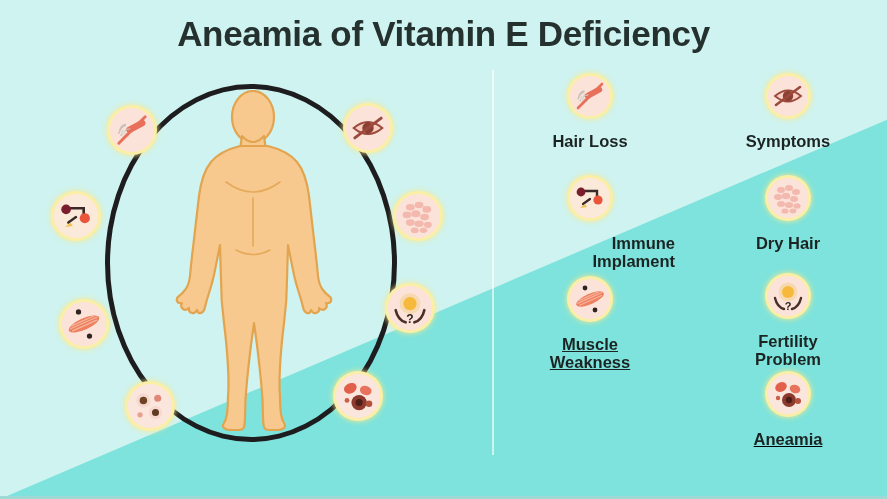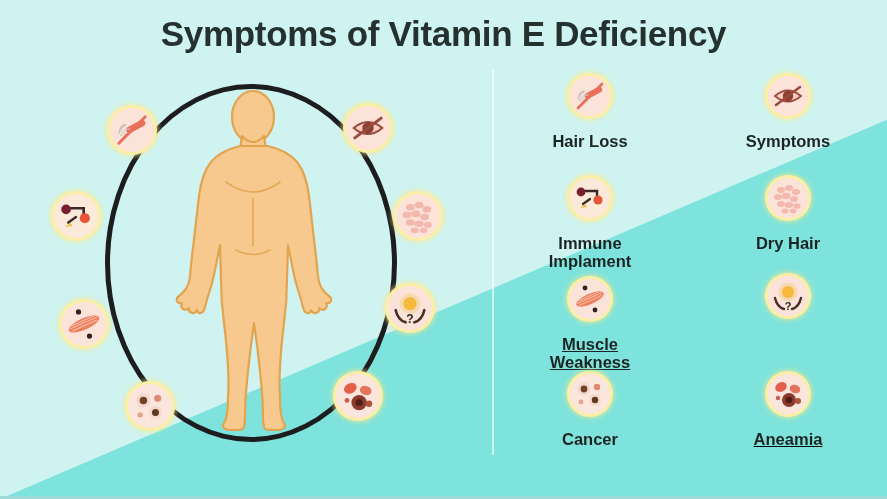--- a/index.html
+++ b/index.html
@@ -126,21 +126,21 @@
 </style>
 </head>
 <body>
 
 <div id="infographic">
 
   <div class="bg-base"></div>
   <div class="bg-diag"></div>
   <div class="bg-bottom-edge"></div>
 
-  <div class="title">Symptoms of Vitamin E Deficiency</div>
+  <div class="title">Aneamia of Vitamin E Deficiency</div>
 
   <div class="divider"></div>
 
   <div class="wheel">
     <div class="ring"></div>
 
     <svg class="figure" viewBox="0 0 170 352">
       <g fill="#F7C98F" stroke="#E2A44F" stroke-width="2.2" stroke-linejoin="round">
 
         <ellipse cx="85" cy="27" rx="21" ry="26"></ellipse>
@@ -389,21 +389,21 @@
             <g>
           <circle cx="20" cy="20" r="20" fill="#FBE9D9"></circle>
           <path d="M12 13 H27 V22" fill="none" stroke="#3B2B28" stroke-width="2.4" stroke-linecap="round"></path>
           <path d="M13 26 l7 -5" stroke="#3B2B28" stroke-width="2.2" stroke-linecap="round"></path>
           <circle cx="11" cy="14" r="4.4" fill="#7A1E2E"></circle>
           <circle cx="28" cy="22" r="4.6" fill="#E8553A"></circle>
           <path d="M10 30 l5 -4 l2 3 z" fill="#F2C14E"></path>
         </g>
           </svg>
       </span>
-      <div class="legend-label" style="white-space:pre-line;">Immune
+      <div class="legend-label" style="white-space:pre-line;text-align:right;">Immune
 Implament</div>
     </div>
 
     <div class="legend-item" style="left:198px; top:102px;">
       <span class="icon-bubble">
         <svg viewBox="0 0 40 40">
             <g>
           <circle cx="20" cy="20" r="20" fill="#FBE3DA"></circle>
           <g fill="#F3B9AE">
             <ellipse cx="13" cy="12" rx="4" ry="3"></ellipse>
@@ -452,38 +452,24 @@
             <g>
           <circle cx="20" cy="20" r="20" fill="#FBE3DA"></circle>
           <circle cx="20" cy="16" r="9.5" fill="#F6D9B0"></circle>
           <circle cx="20" cy="16" r="6" fill="#F6B93B"></circle>
           <path d="M7 22 q2 9 9 11" fill="none" stroke="#4A2F28" stroke-width="2.4" stroke-linecap="round"></path>
           <path d="M33 22 q-2 9 -9 11" fill="none" stroke="#4A2F28" stroke-width="2.4" stroke-linecap="round"></path>
           <text x="20" y="34" font-size="11" font-family="Liberation Sans, sans-serif" font-weight="bold" fill="#2E2320" text-anchor="middle">?</text>
         </g>
           </svg>
       </span>
-    </div>
-
-    <div class="legend-item" style="left:0px;   top:298px;">
-      <span class="icon-bubble">
-        <svg viewBox="0 0 40 40">
-            <g>
-          <circle cx="20" cy="20" r="20" fill="#FBE6DE"></circle>
-          <circle cx="14" cy="15" r="6.5" fill="#F7D8CE"></circle>
-              <circle cx="14" cy="15" r="3.4" fill="#6E4326"></circle>
-          <circle cx="25" cy="26" r="6" fill="#F7D8CE"></circle>
-              <circle cx="25" cy="26" r="3.2" fill="#5E3A22"></circle>
-          <circle cx="27" cy="13" r="3.2" fill="#E08878"></circle>
-          <circle cx="11" cy="28" r="2.4" fill="#E8A08F"></circle>
-        </g>
-          </svg>
-      </span>
-      <div class="legend-label">Cancer</div>
-    </div>
+      <div class="legend-label" style="white-space:pre-line;">Fertility
+Problem</div>
+    </div>
+
 
     <div class="legend-item" style="left:198px; top:298px;text-decoration:underline;">
       <span class="icon-bubble">
         <svg viewBox="0 0 40 40">
             <g>
           <circle cx="20" cy="20" r="20" fill="#FBE6DE"></circle>
           <ellipse cx="13" cy="13" rx="6" ry="4.6" fill="#E2604A" transform="rotate(-25 13 13)"></ellipse>
           <ellipse cx="27" cy="15" rx="5.4" ry="4.2" fill="#E8735C" transform="rotate(20 27 15)"></ellipse>
           <circle cx="21" cy="26" r="7" fill="#8C3A2E"></circle>
           <circle cx="21" cy="26" r="3.2" fill="#4E1F18"></circle>

